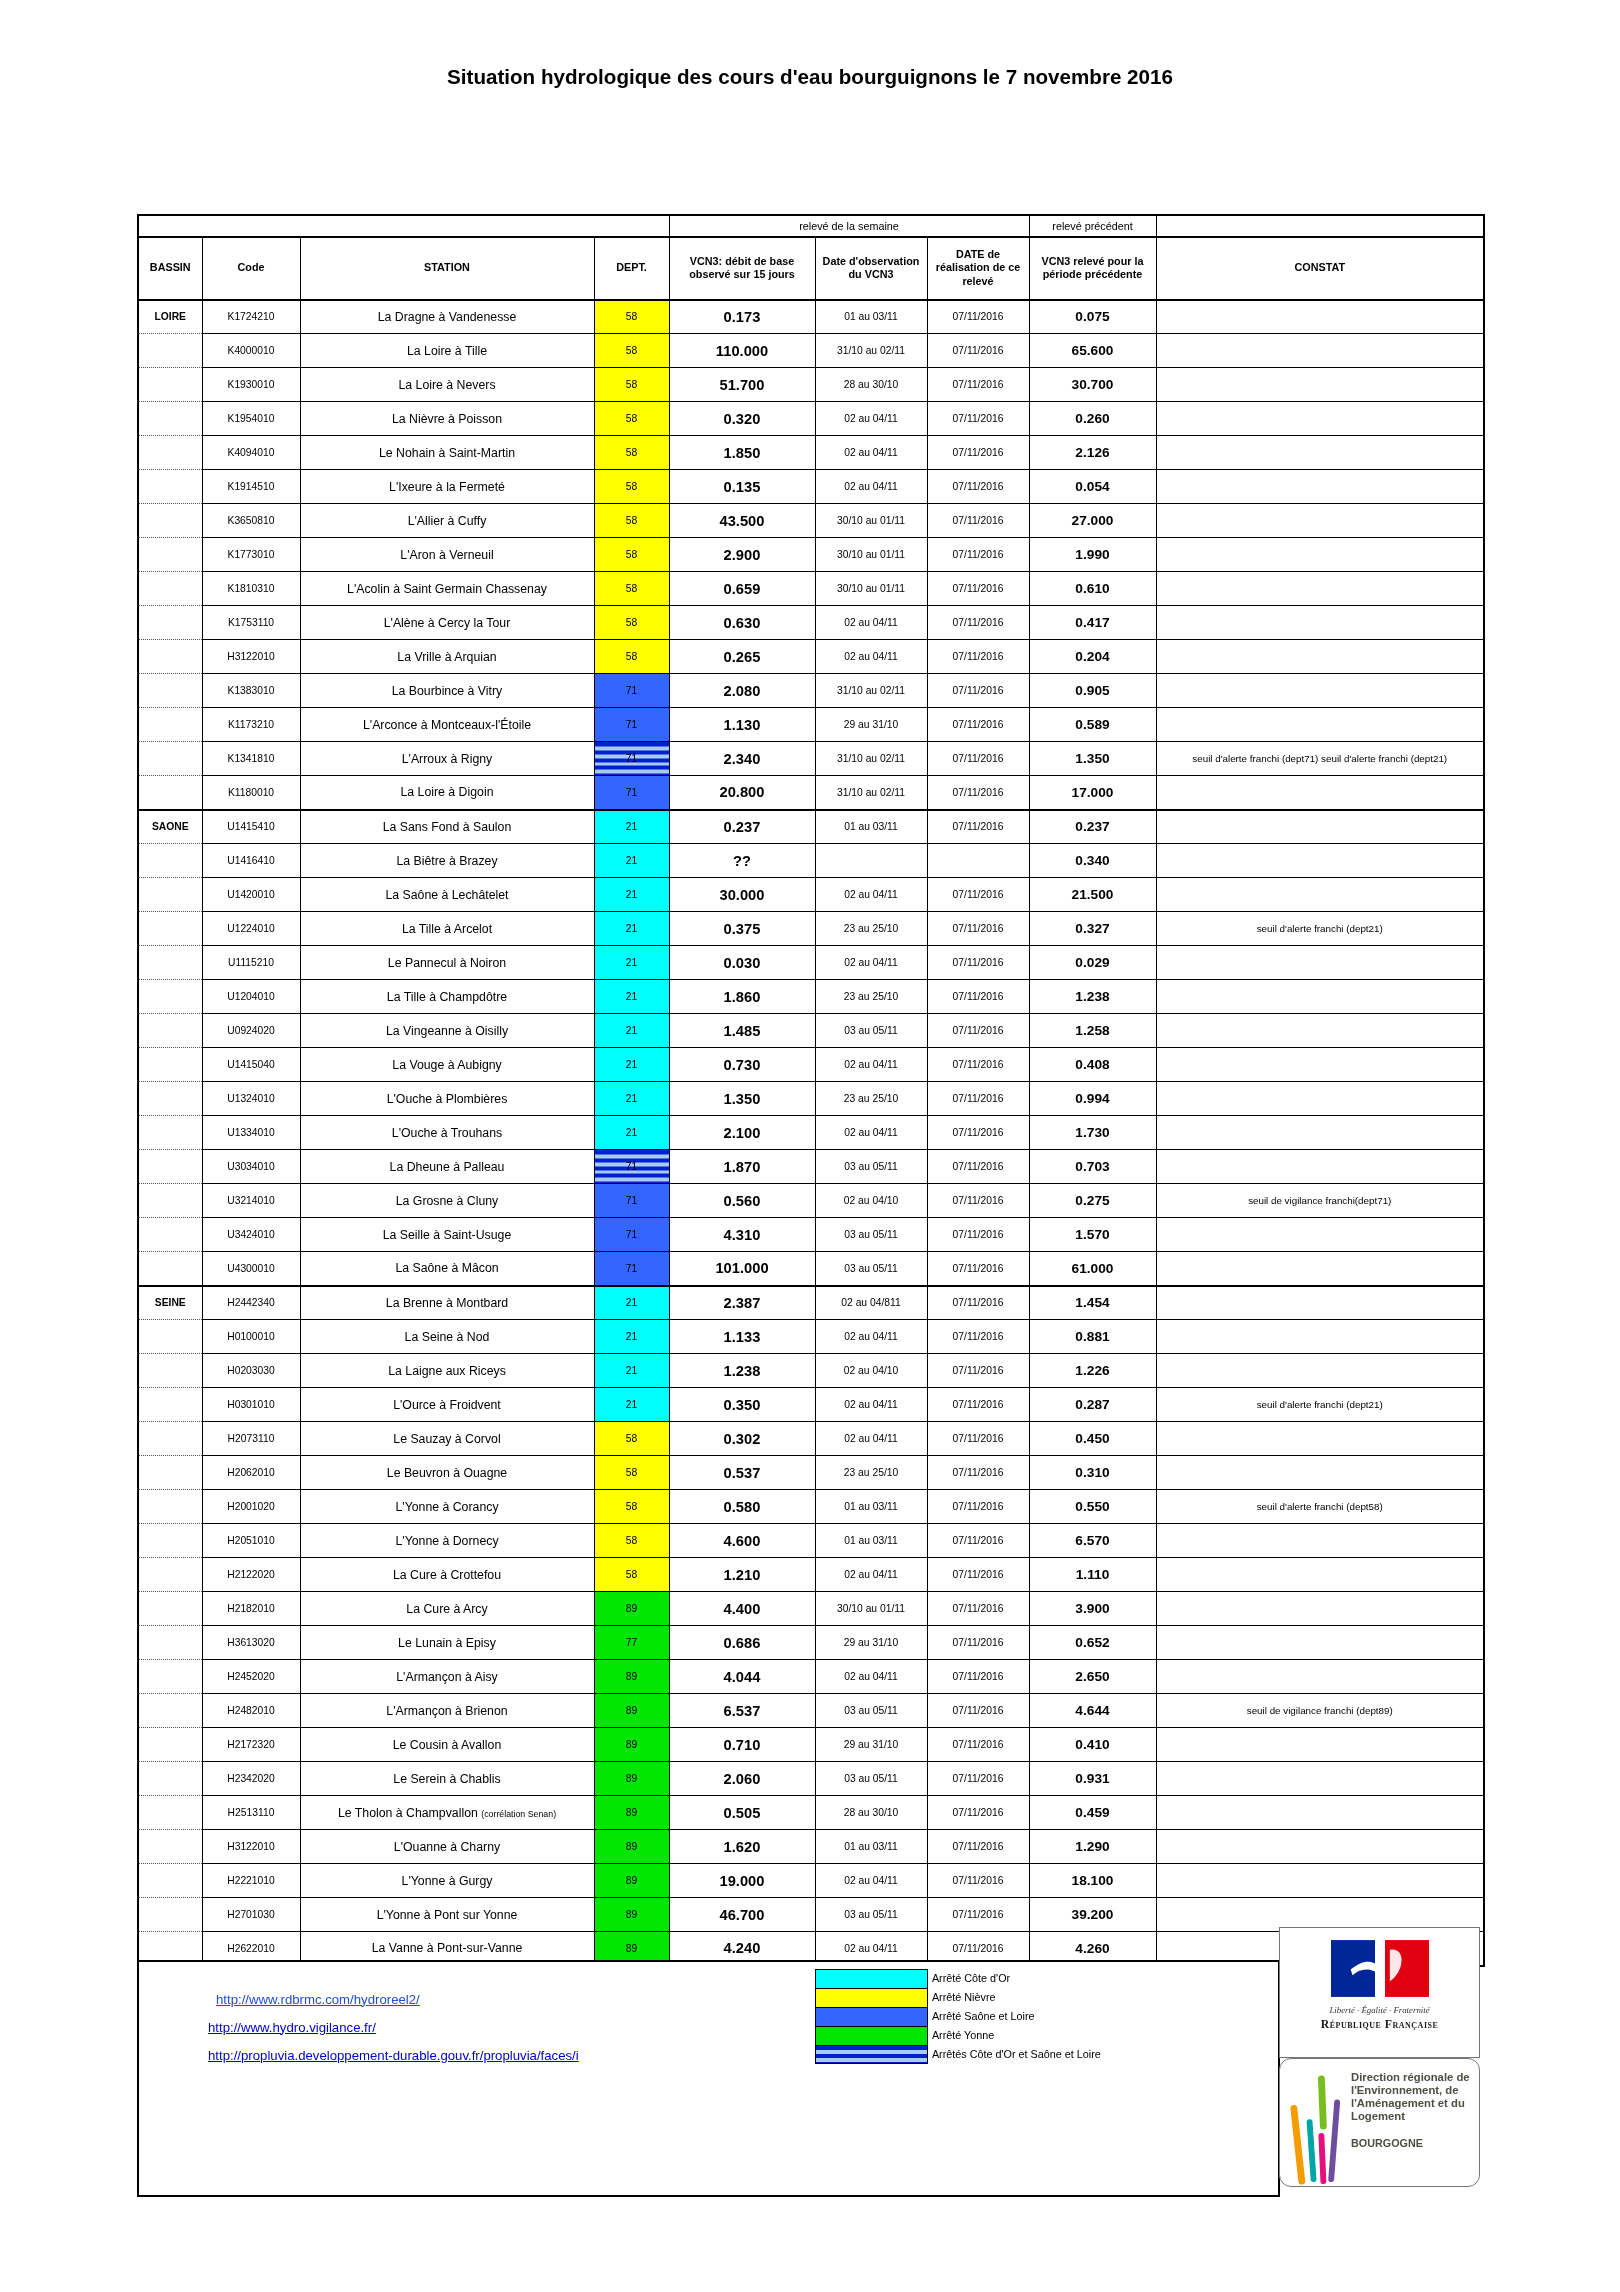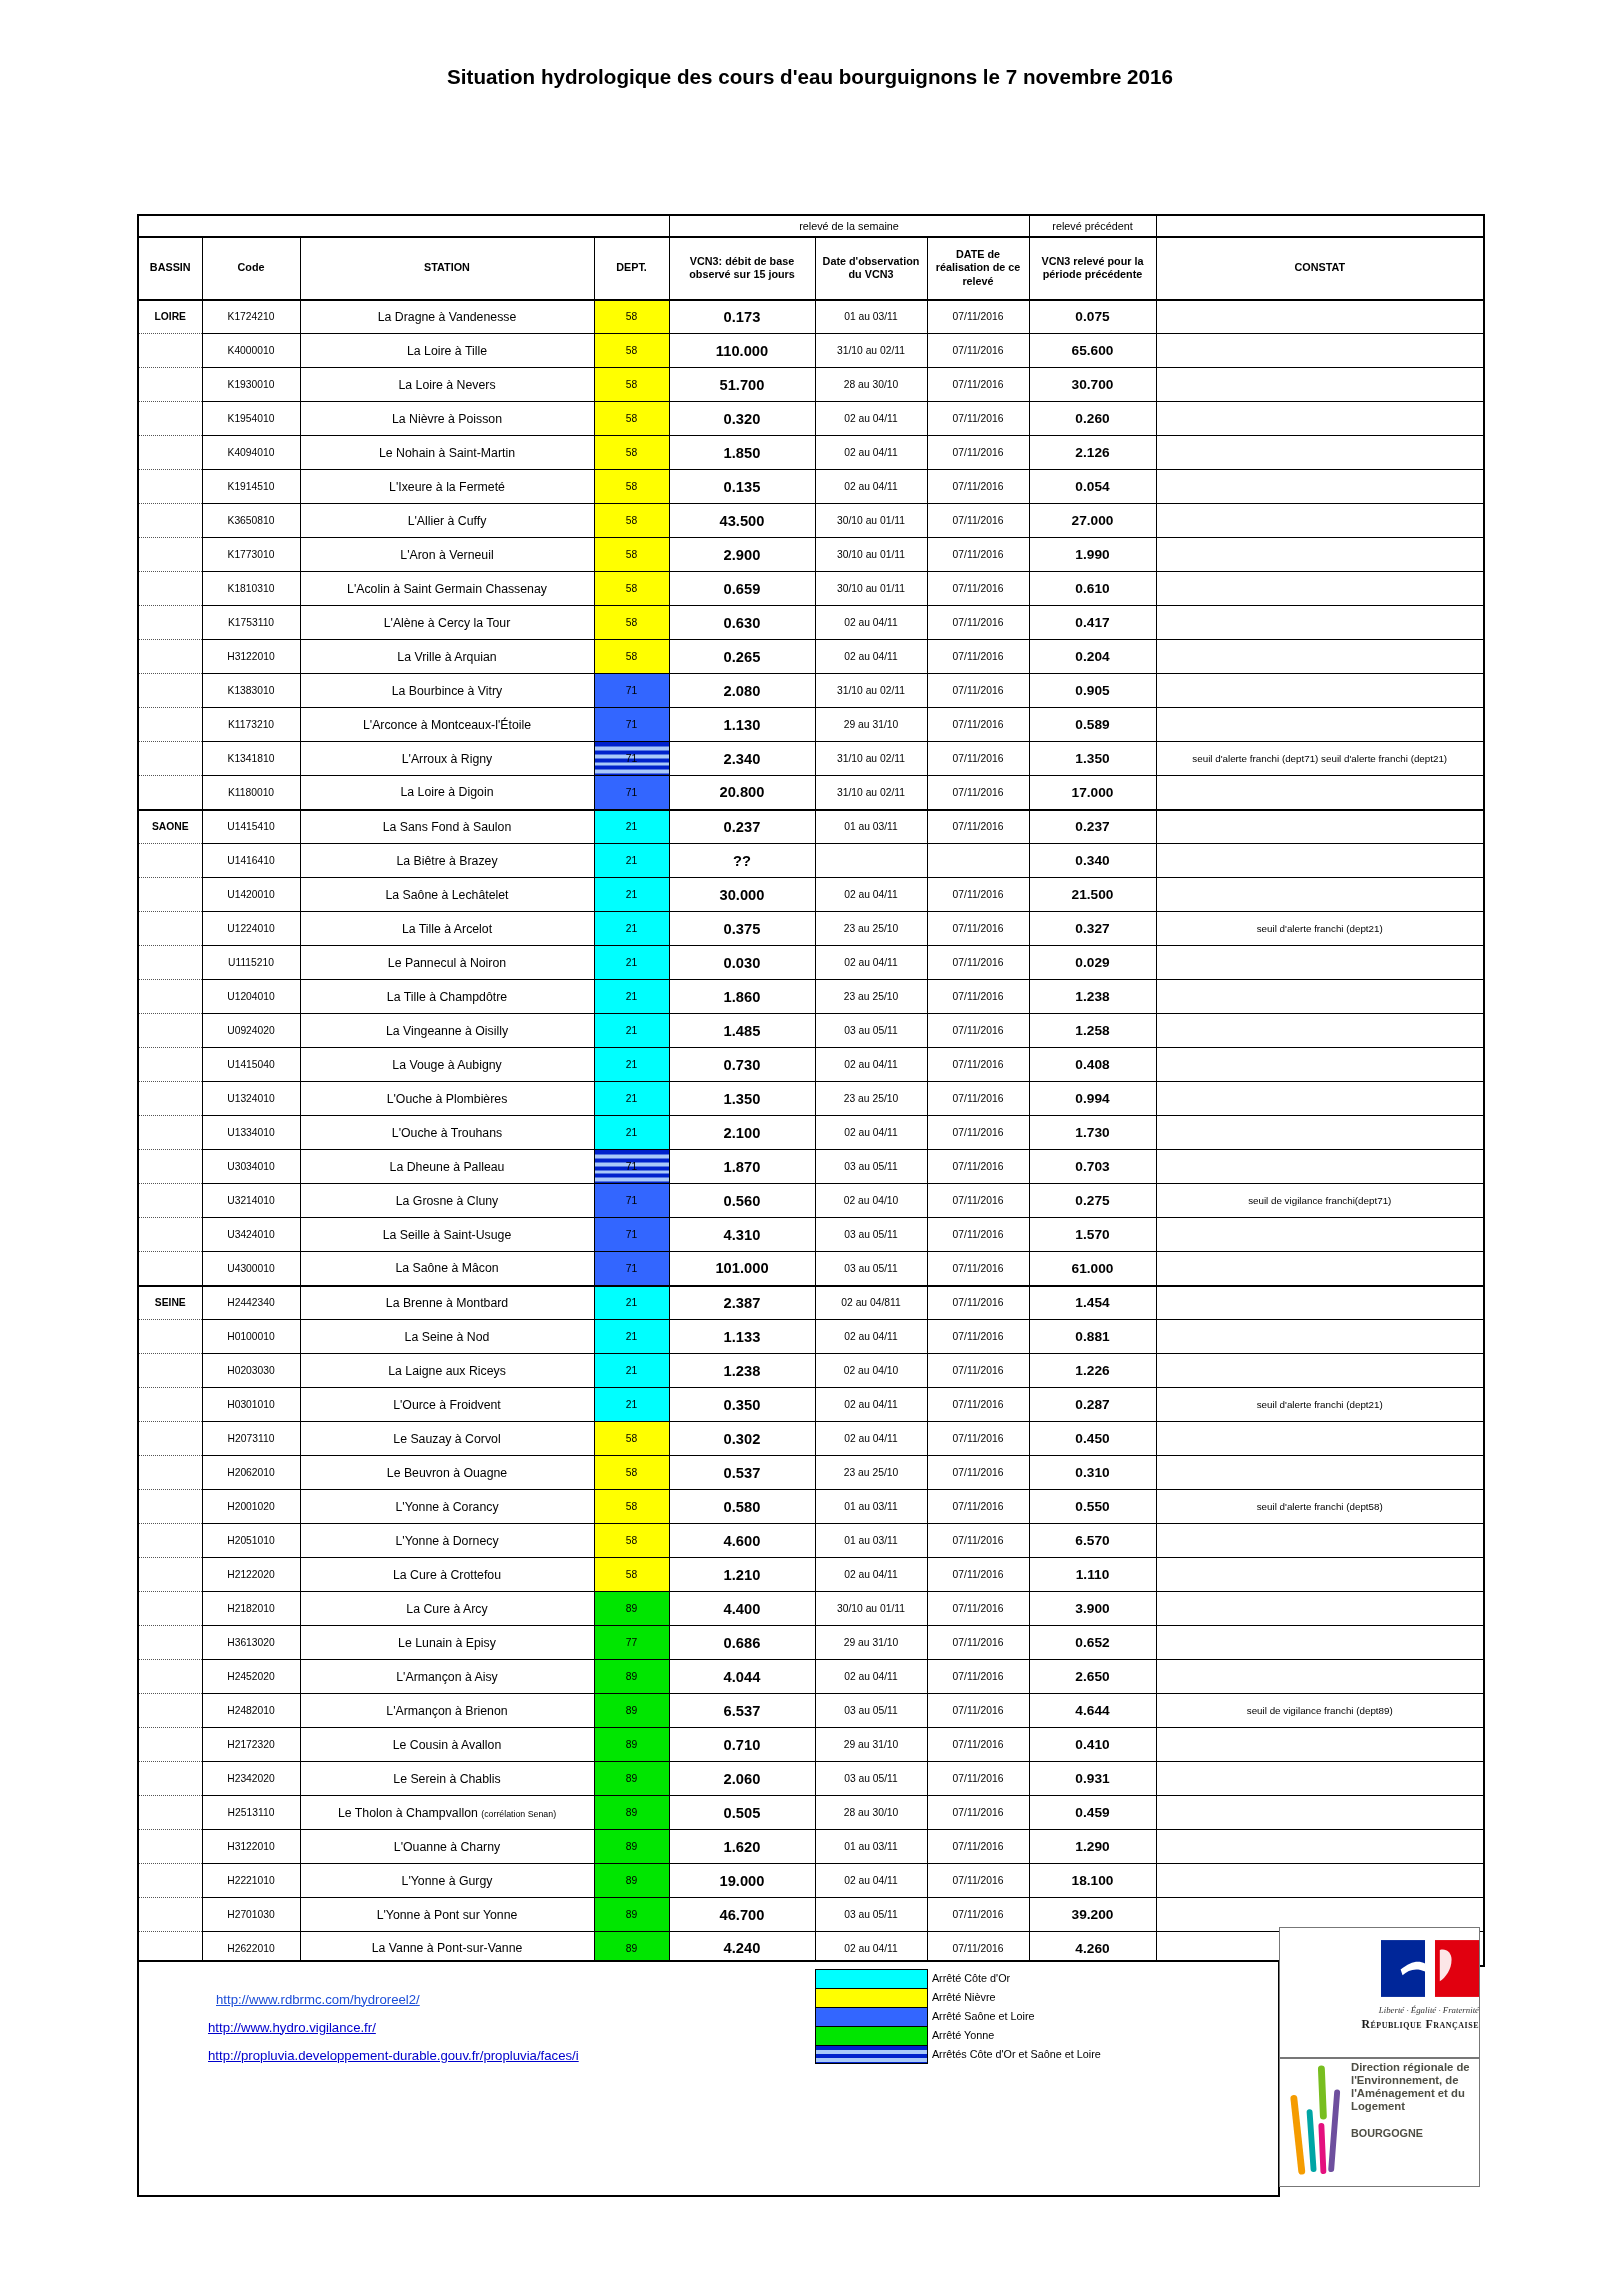--- a/index.html
+++ b/index.html
@@ -47,24 +47,24 @@
   .links a{display:block;max-width:461px;white-space:nowrap;overflow:hidden;
     text-decoration:underline;cursor:pointer;}
   .legend{position:absolute;left:676px;top:6.9px;}
   .legend-row{display:flex;align-items:center;height:19px;}
   .legend-swatch{width:113px;height:19px;border:1px solid #000;border-bottom:none;box-sizing:border-box;}
   .legend-row:last-child .legend-swatch{border-bottom:1px solid #000;}
   .legend-label{font-size:10.8px;margin-left:3.9px;white-space:nowrap;}
   
   .logos{position:absolute;left:1279px;top:1927px;width:201px;}
   .logo-box{border:1px solid #777;background:#fff;box-sizing:border-box;width:201px;}
-  .rf-box{height:131px;text-align:right;padding-top:11.8px;}
+  .rf-box{height:131px;text-align:center;padding-top:11.8px;}
   .rf-caption{font-family:"Liberation Serif", serif;font-style:italic;font-size:8.8px;color:#333;margin-top:3.9px;}
   .rf-name{font-family:"Liberation Serif", serif;font-size:11.8px;color:#1a1a1a;letter-spacing:0.5px;margin-top:2px;font-variant:small-caps;font-weight:bold;}
-  .dreal-box{height:129px;display:flex;align-items:flex-start;padding-top:2px;}
+  .dreal-box{height:129px;display:flex;align-items:flex-start;padding-top:12px;border-radius:12px;}
   .dreal-text{font-size:11.3px;font-weight:bold;color:#4e4e44;line-height:1.15;width:120px;}
   .dreal-region{font-size:10.8px;font-weight:bold;color:#4e4e44;margin-top:13.7px;}
 </style>
 </head>
 <body>
 
 <div class="page-title">Situation hydrologique des cours d'eau bourguignons le 7 novembre 2016</div>
 
 <div class="tbl-wrap">
   <table class="hydro">

